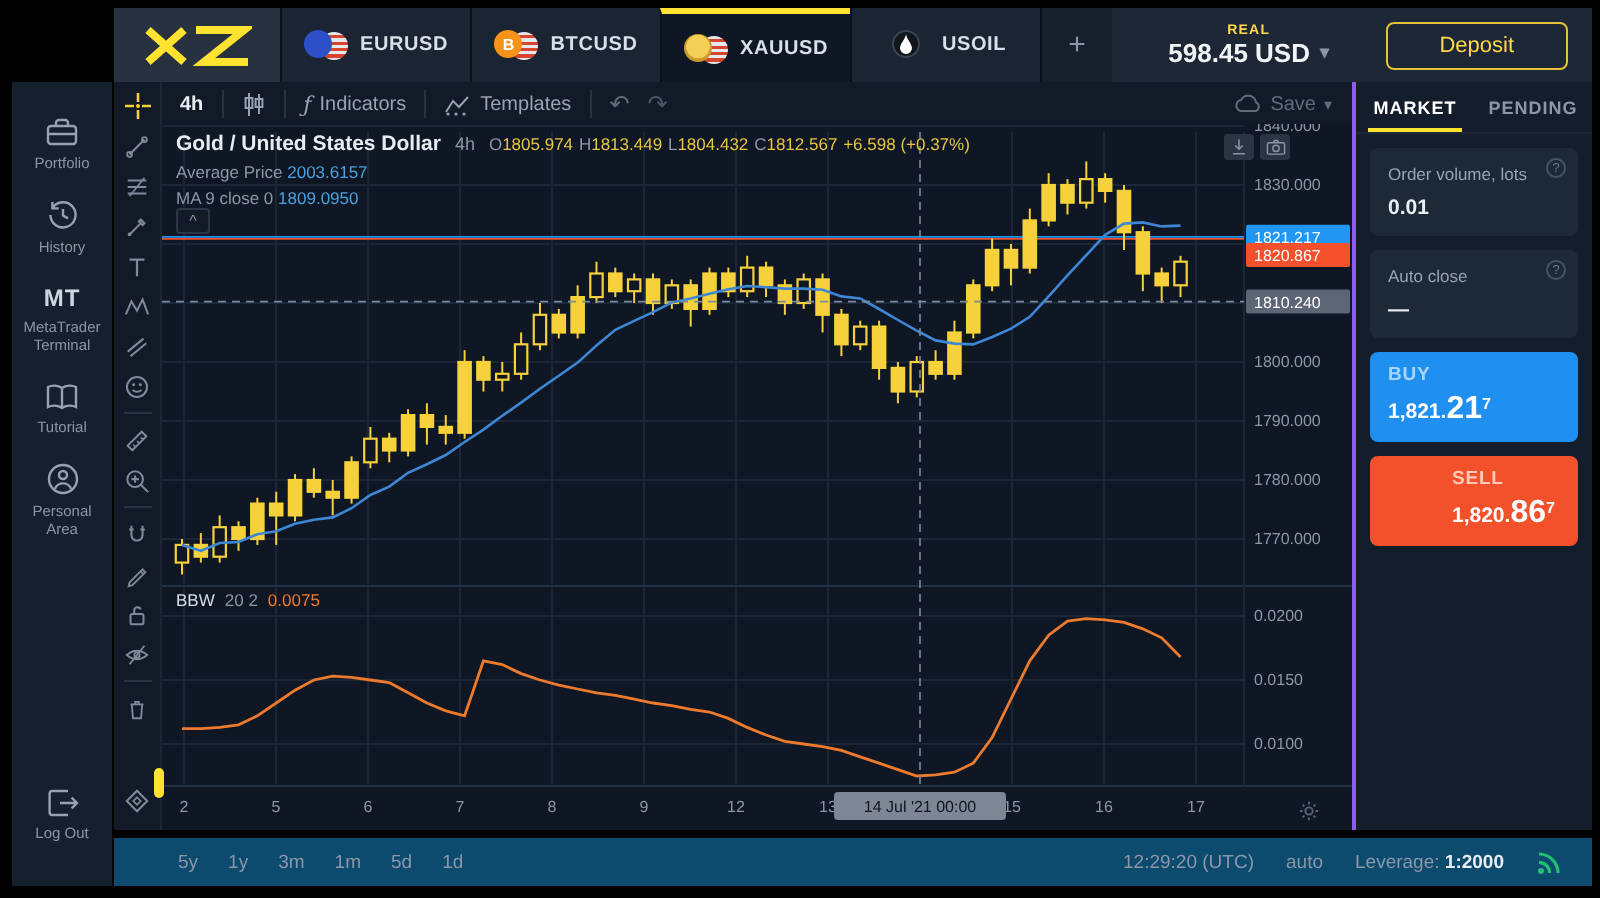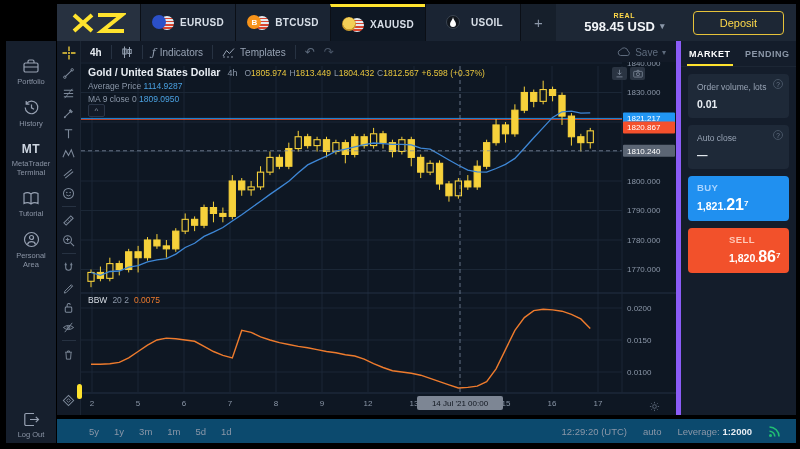--- a/index.html
+++ b/index.html
@@ -79,21 +79,21 @@
   .plot-btn { width:15px; height:13px; background:#2a3442; border-radius:2px; display:flex; align-items:center;
               justify-content:center; cursor:pointer; }
   #bbw-legend { left:88px; top:295px; font-size:8.5px; display:flex; gap:5px; pointer-events:none; }
   .bbw-name { color:#d7dde5; }
   .bbw-params { color:#8b97a8; }
   .bbw-val { color:#ee7b2d; }
   #bbw-pill { left:77px; top:384px; width:5px; height:15px; background:#ffe32e; border-radius:3px; cursor:pointer; }
   #axis-gear { left:649px; top:398px; cursor:pointer; }
 
   
-  #orderpanel { left:676px; top:41px; width:120px; height:374px; background:#141d2b; border-left:5px solid #8b5cf6; }
+  #orderpanel { left:676px; top:41px; width:120px; height:374px; background:#141d2b; border-left:2px solid #8b5cf6; }
   .op-tabs { display:flex; height:26px; align-items:center; border-bottom:1px solid #1c2634; }
   .op-tab { flex:1; text-align:center; font-size:9px; font-weight:bold; letter-spacing:.5px; color:#8b97a8; cursor:pointer;
             height:100%; display:flex; align-items:center; justify-content:center; position:relative; }
   .op-tab.active { color:#fff; }
   .op-tab.active::after { content:""; position:absolute; left:6px; right:6px; bottom:0; height:2px; background:#ffe32e; }
   .op-card { margin:7px; background:#1e2938; border-radius:4px; padding:8px 9px; position:relative; }
   .op-card .lab { color:#98a4b5; font-size:8.5px; }
   .op-card .val { color:#e8edf3; font-size:10.5px; font-weight:bold; margin-top:6px; }
   .help-badge { position:absolute; top:5px; right:6px; width:10px; height:10px; border:1px solid #465364; border-radius:50%;
                 color:#6f7c8e; font-size:6.5px; display:flex; align-items:center; justify-content:center; cursor:pointer; }
@@ -194,21 +194,21 @@
   </div>
   <div class="side-item">
     <svg width="17" height="17" viewBox="0 0 17 17">
       <circle cx="8.5" cy="8.5" r="7" stroke="#97a1b2" stroke-width="1.2" fill="none"></circle>
       <circle cx="8.5" cy="6.5" r="2" stroke="#97a1b2" stroke-width="1.2" fill="none"></circle>
       <path d="M4.5 13.5 C5 11.5 7 10.7 8.5 10.7 C10 10.7 12 11.5 12.5 13.5" stroke="#97a1b2" stroke-width="1.2" fill="none"></path>
     </svg>
     <span class="cap" style="width:40px">Personal Area</span>
   </div>
   <div class="side-spacer"></div>
-  <div class="side-item" style="padding-bottom:4px">
+  <div class="side-item" style="padding-bottom:22px">
     <svg width="17" height="15" viewBox="0 0 17 15">
       <path d="M11 1.5 H3 A1.2 1.2 0 0 0 1.8 2.7 V12.3 A1.2 1.2 0 0 0 3 13.5 H11 M7 7.5 H15.5 M12.8 4.8 L15.5 7.5 L12.8 10.2" stroke="#97a1b2" stroke-width="1.2" fill="none"></path>
     </svg>
     <span class="cap">Log Out</span>
   </div>
 </div>
 
 <div id="drawbar" class="abs">
   <div class="dtool">
     <svg width="14" height="14" viewBox="0 0 14 14">
@@ -533,21 +533,21 @@
     <span>
       <span class="lg-k">O</span><span class="lg-v">1805.974</span>
       <span class="lg-k">H</span><span class="lg-v">1813.449</span>
       <span class="lg-k">L</span><span class="lg-v">1804.432</span>
       <span class="lg-k">C</span><span class="lg-v">1812.567</span>
       <span class="lg-v">+6.598 (+0.37%)</span>
     </span>
   </div>
   <div class="lg-row2">
     <span>Average Price</span>
-    <span class="lg-blue">1114.9287</span>
+    <span class="lg-blue">2003.6157</span>
   </div>
   <div class="lg-row2">
     <span>MA 9 close 0</span>
     <span class="lg-blue">1809.0950</span>
   </div>
 </div>
 <div id="legend-collapse" class="abs">^</div>
 
 <div class="abs plot-btn" style="left:612px; top:67px;">
   <svg width="9" height="9" viewBox="0 0 12 12">

